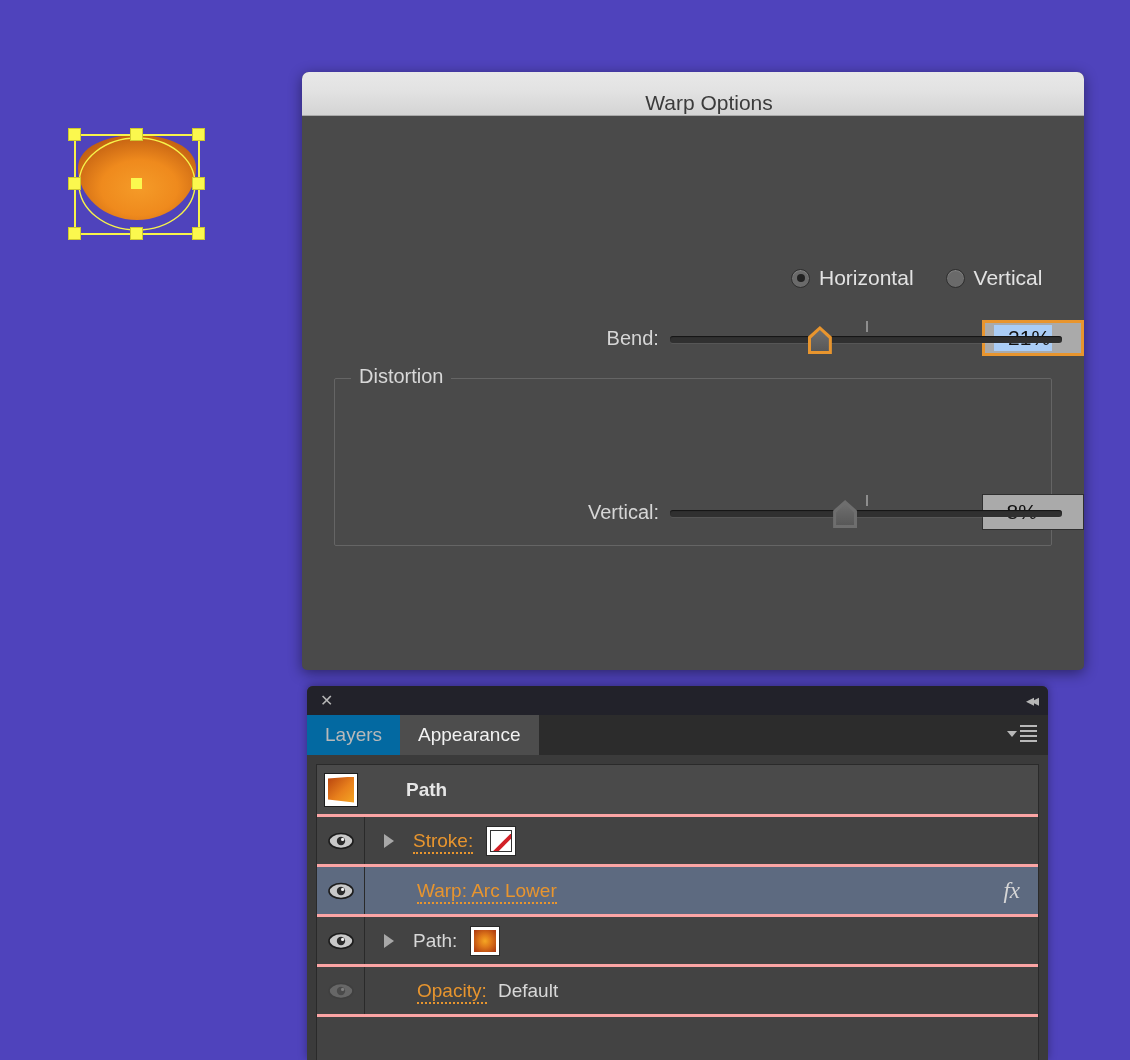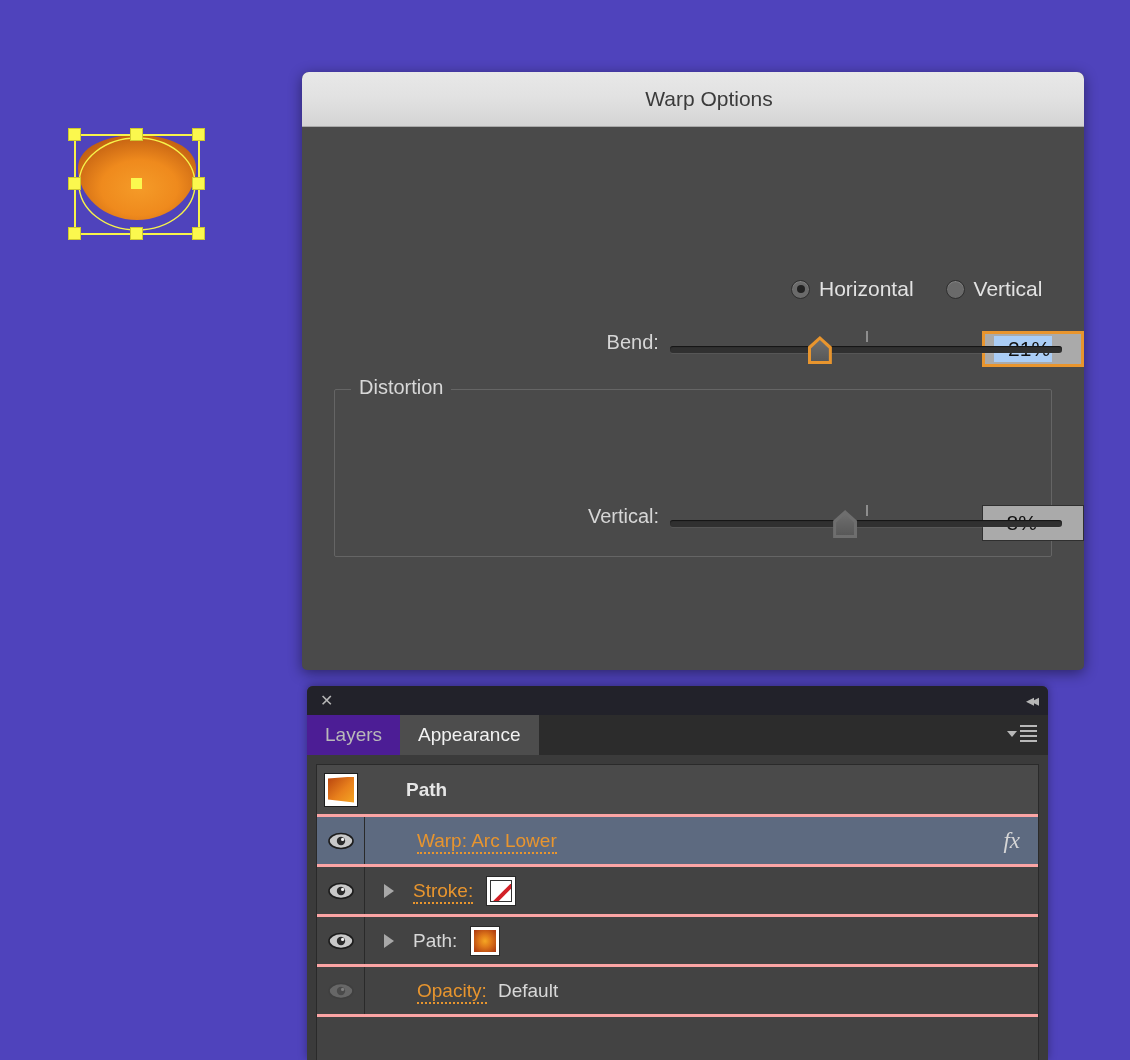--- a/index.html
+++ b/index.html
@@ -51,24 +51,24 @@
   #warp-dialog {
     position: absolute;
     left: 302px; top: 72px;
     width: 782px; height: 598px;
     background: #4a4a4a;
     border-radius: 7px 7px 5px 5px;
     box-shadow: 0 3px 14px rgba(0,0,0,0.45);
     overflow: hidden;
   }
   #dialog-titlebar {
-    height: 55px;
+    height: 44px;
     background: linear-gradient(to bottom, #e8e8e8 0%, #e2e2e2 45%, #d4d4d4 100%);
     border-bottom: 1px solid #a9a9a9;
-    display: flex; align-items: center; justify-content: center; padding-left: 32px;
+    display: flex; align-items: flex-end; justify-content: center; padding-left: 32px;
   }
   #dialog-title {
     font-size: 21px;
     color: #3b3b3b;
   }
   #dialog-body {
     padding: 0 0 0 0;
     position: relative;
     height: 552px;
   }
@@ -132,21 +132,21 @@
     display: flex; align-items: center; justify-content: center;
   }
   .radio.on::after {
     content: "";
     width: 8px; height: 8px; border-radius: 50%;
     background: #222;
   }
   .radio-label { color: #e2e2e2; font-size: 21px; }
 
   
-  .slider-row { position: absolute; width: 100%; display: flex; }
+  .slider-row { position: absolute; width: 100%; display: flex; align-items: center; }
   .slider-row .field-label { width: 482px; padding-right: 11px; }
   .track-wrap { position: relative; width: 392px; height: 34px; }
   .track {
     position: absolute; left: 0; top: 15px;
     width: 392px; height: 7px;
     background: #303030;
     border-radius: 3px;
     box-shadow: inset 0 1px 1px rgba(0,0,0,0.6), 0 1px 0 rgba(255,255,255,0.07);
   }
   .tick {
@@ -224,21 +224,21 @@
     background: #2c2c2c;
     display: flex; align-items: flex-end;
     position: relative;
   }
   .tab {
     height: 40px;
     padding: 0 18px;
     display: flex; align-items: center;
     font-size: 19px;
     color: #b9b9b9;
-    background: #4c1d95;
+    background: #0369a1;
   }
   .tab.active {
     background: #4d4d4d;
     color: #f2f2f2;
   }
   #panel-menu {
     position: absolute; right: 11px; top: 10px;
     display: flex; align-items: center; gap: 3px;
   }
   #panel-menu .mini-tri {
@@ -444,20 +444,39 @@
 
   <div id="appearance-list">
 
     <div class="ap-row ap-header-row">
       <div class="ap-thumb">
           <div class="shape"></div>
         </div>
       <div class="ap-text" style="margin-left:48px; font-weight:bold;">Path</div>
     </div>
 
+    <div class="ap-row">
+      <div class="ap-eye">
+        <svg class="eye-icon" viewBox="0 0 26 18">
+          <ellipse cx="13" cy="9" rx="12" ry="7.5" fill="#c9c9c9" stroke="#1c1c1c" stroke-width="1.6"></ellipse>
+          <circle cx="13" cy="9" r="4.2" fill="#2b2b2b"></circle>
+          <circle cx="14.6" cy="7.4" r="1.6" fill="#f2f2f2"></circle>
+        </svg>
+      </div>
+      <div class="ap-disc">
+          <div class="tri-right"></div>
+        </div>
+      <div class="ap-text">
+        <span class="ap-link">Stroke:</span>
+      </div>
+      <div class="ap-swatch">
+        <div class="inner swatch-none"></div>
+      </div>
+    </div>
+
     <div class="ap-row selected">
       <div class="ap-eye">
         <svg class="eye-icon" viewBox="0 0 26 18">
           <ellipse cx="13" cy="9" rx="12" ry="7.5" fill="#c9c9c9" stroke="#1c1c1c" stroke-width="1.6"></ellipse>
           <circle cx="13" cy="9" r="4.2" fill="#2b2b2b"></circle>
           <circle cx="14.6" cy="7.4" r="1.6" fill="#f2f2f2"></circle>
         </svg>
       </div>
       <div class="ap-text" style="margin-left:52px;">
         <span class="ap-link">Warp: Arc Lower</span>
@@ -469,39 +488,20 @@
       <div class="ap-eye">
         <svg class="eye-icon" viewBox="0 0 26 18">
           <ellipse cx="13" cy="9" rx="12" ry="7.5" fill="#c9c9c9" stroke="#1c1c1c" stroke-width="1.6"></ellipse>
           <circle cx="13" cy="9" r="4.2" fill="#2b2b2b"></circle>
           <circle cx="14.6" cy="7.4" r="1.6" fill="#f2f2f2"></circle>
         </svg>
       </div>
       <div class="ap-disc">
           <div class="tri-right"></div>
         </div>
-      <div class="ap-text">
-        <span class="ap-link">Stroke:</span>
-      </div>
-      <div class="ap-swatch">
-        <div class="inner swatch-none"></div>
-      </div>
-    </div>
-
-    <div class="ap-row">
-      <div class="ap-eye">
-        <svg class="eye-icon" viewBox="0 0 26 18">
-          <ellipse cx="13" cy="9" rx="12" ry="7.5" fill="#c9c9c9" stroke="#1c1c1c" stroke-width="1.6"></ellipse>
-          <circle cx="13" cy="9" r="4.2" fill="#2b2b2b"></circle>
-          <circle cx="14.6" cy="7.4" r="1.6" fill="#f2f2f2"></circle>
-        </svg>
-      </div>
-      <div class="ap-disc">
-          <div class="tri-right"></div>
-        </div>
       <div class="ap-text plain">Path:</div>
       <div class="ap-swatch">
         <div class="inner swatch-fill"></div>
       </div>
     </div>
 
     <div class="ap-row">
       <div class="ap-eye">
         <svg class="eye-icon dim" viewBox="0 0 26 18">
           <ellipse cx="13" cy="9" rx="12" ry="7.5" fill="#9a9a9a" stroke="#3a3a3a" stroke-width="1.6"></ellipse>

